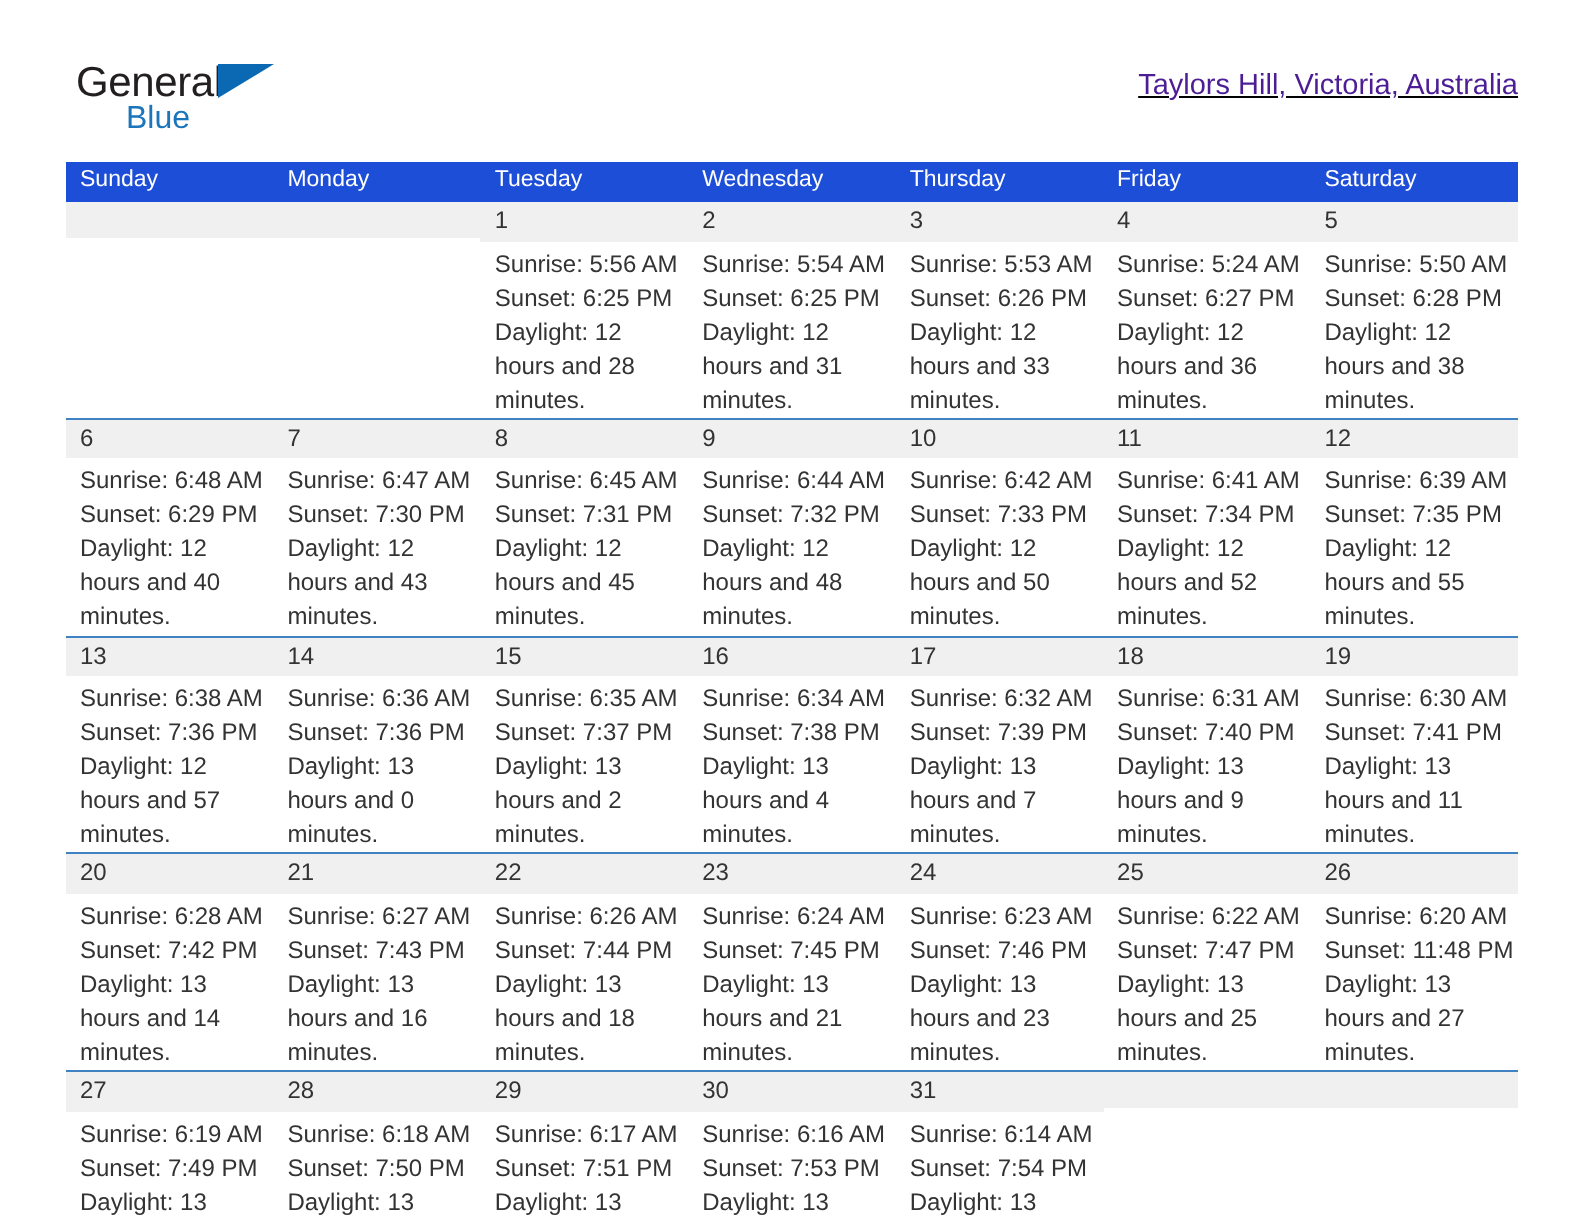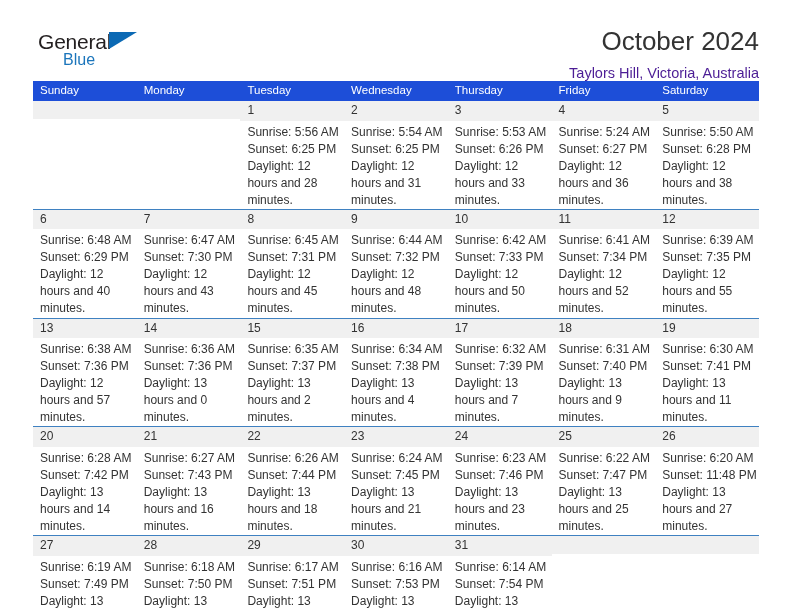--- a/index.html
+++ b/index.html
@@ -23,20 +23,21 @@
   }
 
   
   .top-bar {
     display: flex;
     align-items: flex-start;
     justify-content: space-between;
     padding-top: 26px;
     height: 72px;
     box-sizing: border-box;
+    text-decoration: underline;
   }
   .brand {
     position: relative;
     width: 120px;
     height: 52px;
     padding-left: 5px;
   }
   .brand-general {
     position: absolute;
     left: 5px;
@@ -152,21 +153,20 @@
 
   <div class="top-bar">
 
     <div class="brand">
       <span class="brand-general">General</span>
       <span class="brand-tri"></span>
       <span class="brand-blue">Blue</span>
     </div>
 
     <div class="titles">
-      <h1 class="cal-title">October 2024</h1>
       <h2 class="cal-subtitle">Taylors Hill, Victoria, Australia</h2>
     </div>
 
   </div>
 
   <table class="calendar">
     <thead>
       <tr>
         <th>Sunday</th>
         <th>Monday</th>

